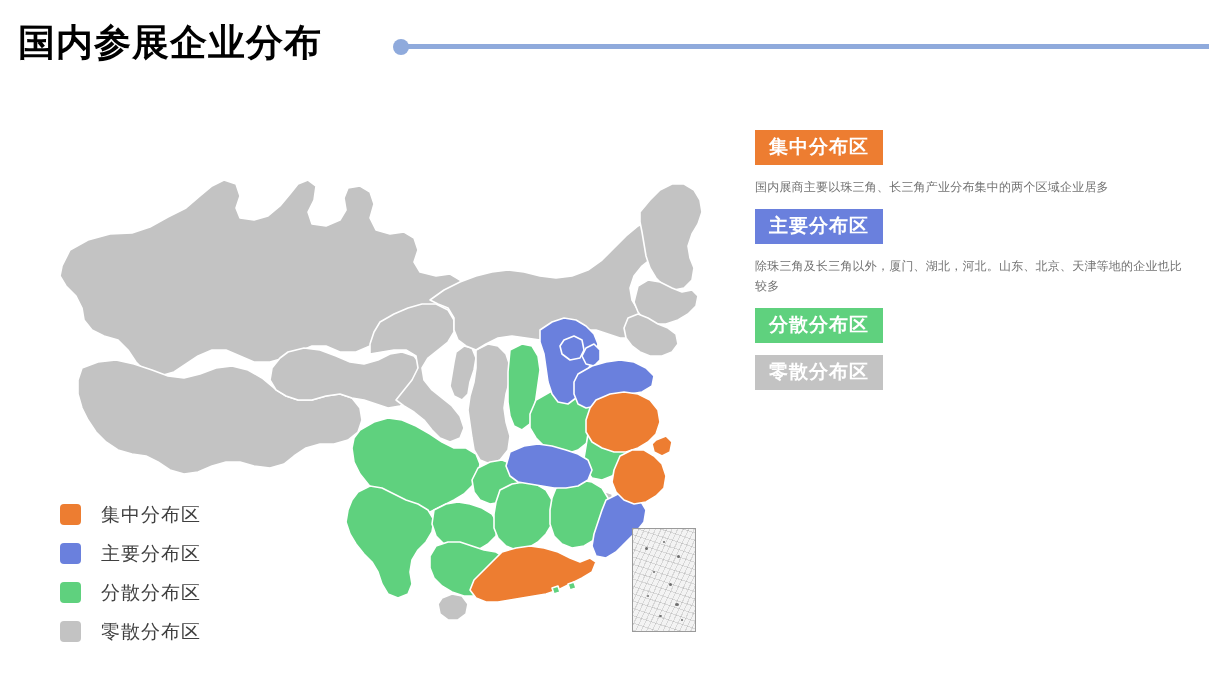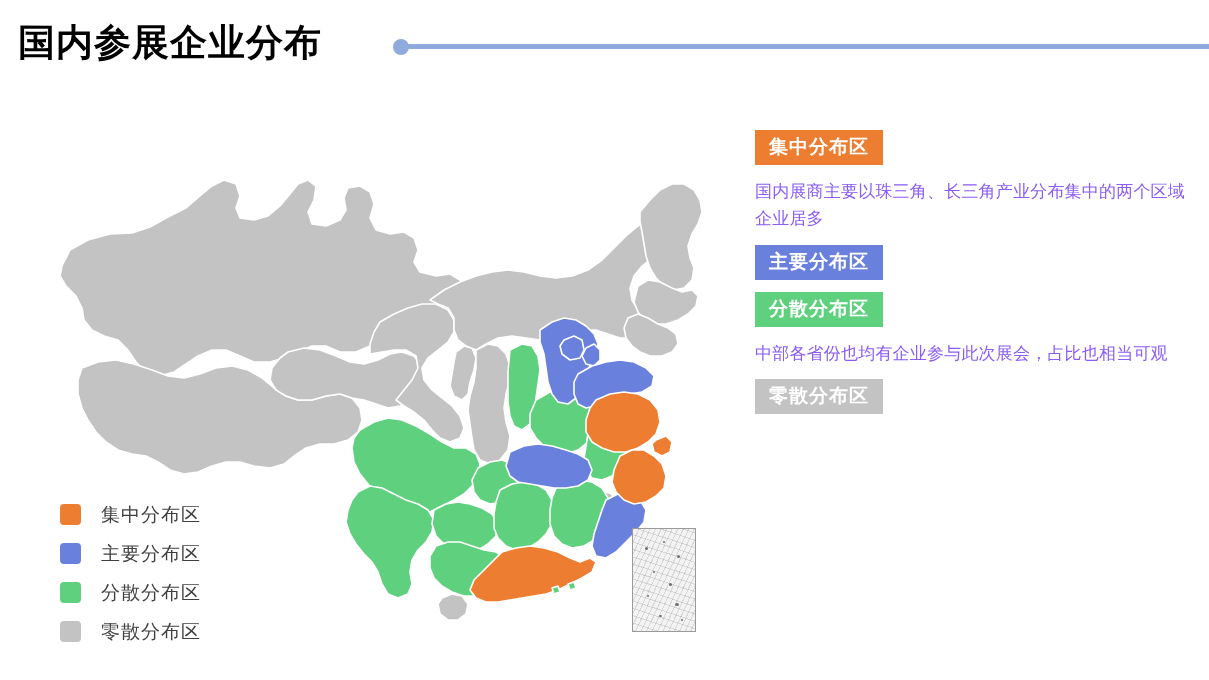--- a/index.html
+++ b/index.html
@@ -140,23 +140,23 @@
     padding: 6px 14px 7px 14px;
     font-size: 19px;
     font-weight: bold;
     color: #ffffff;
     letter-spacing: 1px;
     line-height: 1.15;
     white-space: nowrap;
   }
   .info-text {
     margin-top: 13px;
-    font-size: 17px;
+    font-size: 12px;
     line-height: 1.62;
-    color: #8b5cf6;
+    color: #737373;
     letter-spacing: 0.2px;
   }
   .info-text p {
     margin: 0;
   }
 </style>
 </head>
 <body>
 
 <div id="header">
@@ -275,26 +275,26 @@
 
   <div class="info-block">
     <div class="info-badge" style="background-color: rgb(237, 125, 49);">集中分布区</div>
     <div class="info-text">
       <p>国内展商主要以珠三角、长三角产业分布集中的两个区域企业居多</p>
     </div>
   </div>
 
   <div class="info-block">
     <div class="info-badge" style="background-color: rgb(106, 128, 221);">主要分布区</div>
+    <div class="info-text">
+      <p>除珠三角及长三角以外，厦门、湖北，河北。山东、北京、天津等地的企业也比较多</p>
+    </div>
   </div>
 
   <div class="info-block">
     <div class="info-badge" style="background-color: rgb(95, 209, 126);">分散分布区</div>
-    <div class="info-text">
-      <p>中部各省份也均有企业参与此次展会，占比也相当可观</p>
-    </div>
   </div>
 
   <div class="info-block">
     <div class="info-badge" style="background-color: rgb(195, 195, 195);">零散分布区</div>
   </div>
 
 </div>
 
 </body></html>

